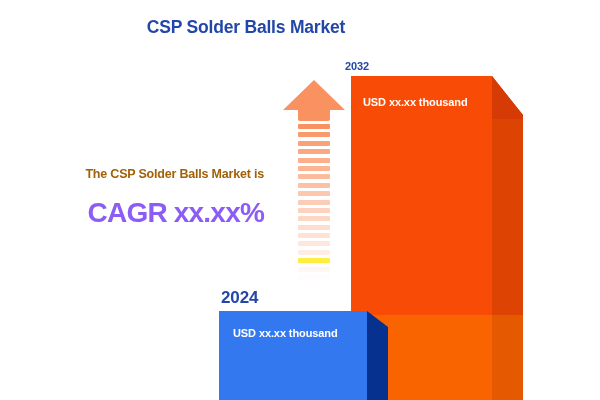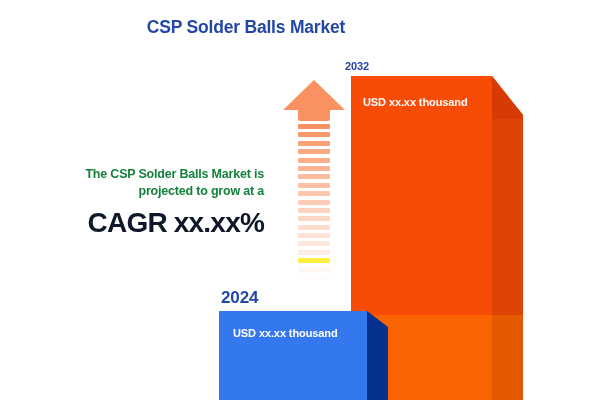--- a/index.html
+++ b/index.html
@@ -189,29 +189,29 @@
   .caption {
     position: absolute;
     left: 42px;
     top: 166px;
     width: 222px;
     text-align: right;
   }
   .caption-lead {
     font-size: 12.5px;
     font-weight: bold;
-    color: #15803d;
+    color: #a16207;
     line-height: 1.33;
     letter-spacing: -0.2px;
   }
   .caption-cagr {
-    margin-top: 9px;
+    margin-top: 15px;
     font-size: 28px;
     font-weight: bold;
-    color: #0f172a;
+    color: #8b5cf6;
     letter-spacing: -0.8px;
     line-height: 1.05;
   }
 
   
   .logo {
     position: absolute;
     left: 16px;
     top: 366px;
     font-size: 19px;
@@ -268,19 +268,18 @@
 
     <div class="bar-2024-label">2024</div>
     <div class="bar-2024-front"></div>
     <div class="bar-2024-side"></div>
     <div class="bar-2024-value">USD xx.xx thousand</div>
   </div>
 
   <div class="caption">
     <div class="caption-lead">
       <span>The CSP Solder Balls Market is</span><br>
-      <span>projected to grow at a</span>
     </div>
     <div class="caption-cagr">CAGR xx.xx%</div>
   </div>
 
 
 </div>
 
 </body></html>

